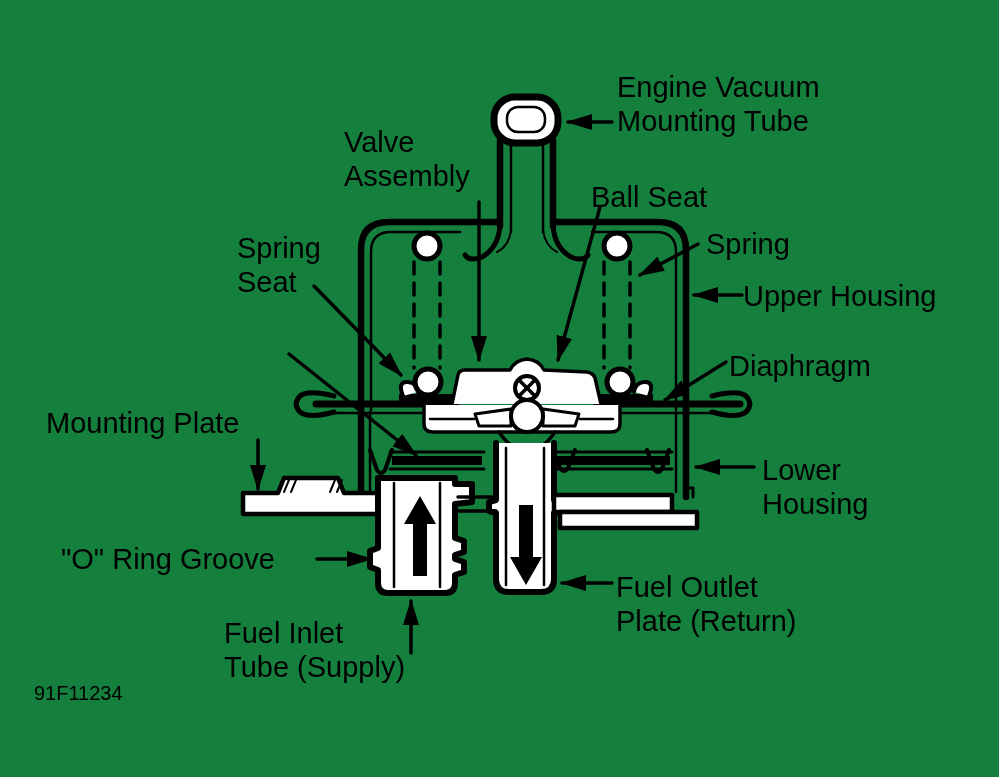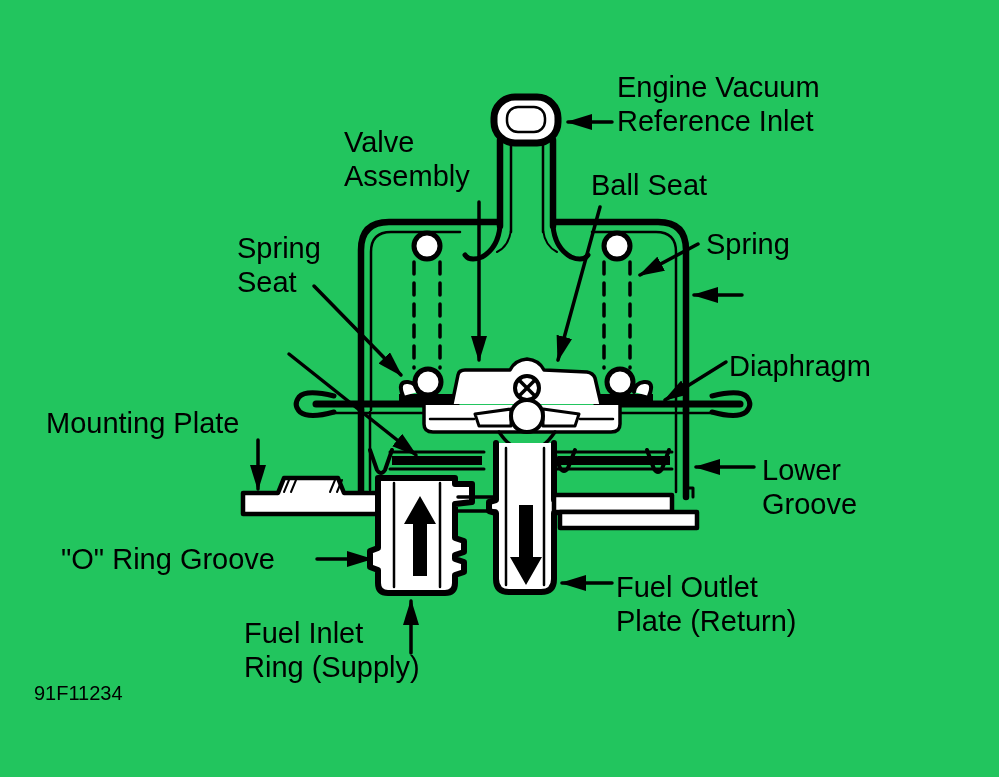--- a/index.html
+++ b/index.html
@@ -1,17 +1,17 @@
 <!DOCTYPE html>
 <html><head>
 <meta charset="utf-8">
 <style>
   html,body{margin:0;padding:0;background:#ffffff;}
   #canvas{
-    position:relative;width:999px;height:777px;background:#22c55e;overflow:hidden;
+    position:relative;width:999px;height:777px;background:#15803d;overflow:hidden;
     font-family:"Liberation Sans", sans-serif;
   }
   #artwork{position:absolute;left:0;top:0;}
   .lbl{
     position:absolute;color:#000;font-size:29px;line-height:34px;
     white-space:nowrap;letter-spacing:0px;
   }
   .lbl.small{font-size:20px;line-height:26px;}
 </style>
 </head>
@@ -154,55 +154,56 @@
       <line x1="726" y1="362" x2="665" y2="400" marker-end="url(#ah)"></line>
       <line x1="754" y1="467" x2="696" y2="467" marker-end="url(#ah)"></line>
       <line x1="317" y1="559" x2="371" y2="559" marker-end="url(#ah)"></line>
       <line x1="411" y1="653" x2="411" y2="601" marker-end="url(#ah)"></line>
       <line x1="612" y1="583" x2="562" y2="583" marker-end="url(#ah)"></line>
     </g>
   </svg>
 
   <div class="lbl" style="left:617px;top:70px;">
     <div>Engine Vacuum</div>
-    <div>Reference Inlet</div>
+    <div>Mounting Tube</div>
   </div>
 
   <div class="lbl" style="left:344px;top:125px;">
     <div>Valve</div>
     <div>Assembly</div>
   </div>
 
-  <div class="lbl" style="left:591px;top:168px;text-align:center;">Ball Seat</div>
+  <div class="lbl" style="left:591px;top:180px;text-align:center;">Ball Seat</div>
 
   <div class="lbl" style="left:706px;top:227px;">Spring</div>
 
   <div class="lbl" style="left:237px;top:231px;">
     <div>Spring</div>
     <div>Seat</div>
   </div>
 
+  <div class="lbl" style="left:743px;top:279px;">Upper Housing</div>
 
 
   <div class="lbl" style="left:729px;top:349px;">Diaphragm</div>
 
   <div class="lbl" style="left:46px;top:406px;">Mounting Plate</div>
 
   <div class="lbl" style="left:762px;top:453px;">
     <div>Lower</div>
-    <div>Groove</div>
+    <div>Housing</div>
   </div>
 
   <div class="lbl" style="left:61px;top:542px;">"O" Ring Groove</div>
 
   <div class="lbl" style="left:616px;top:570px;">
     <div>Fuel Outlet</div>
     <div>Plate (Return)</div>
   </div>
 
-  <div class="lbl" style="left:224px;top:616px;margin-left:20px;">
+  <div class="lbl" style="left:224px;top:616px;">
     <div>Fuel Inlet</div>
-    <div>Ring (Supply)</div>
+    <div>Tube (Supply)</div>
   </div>
 
   <div class="lbl small" style="left:34px;top:680px;">91F11234</div>
 
 </div>
 
 </body></html>

